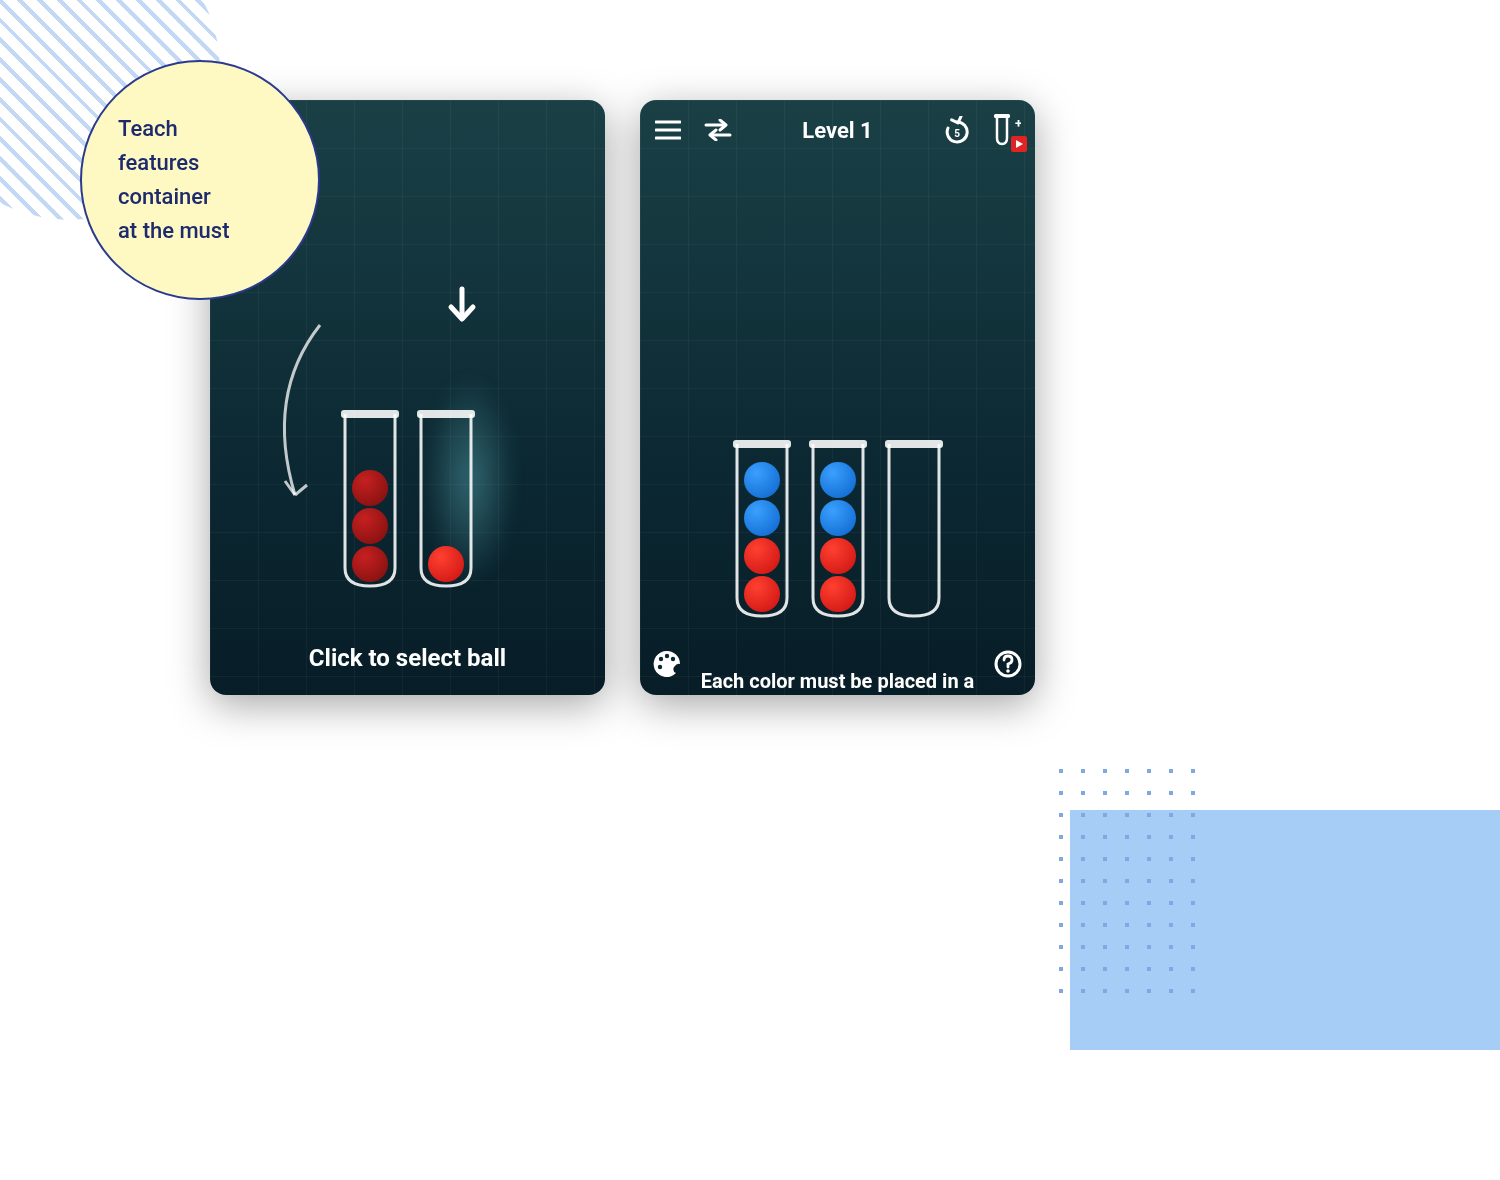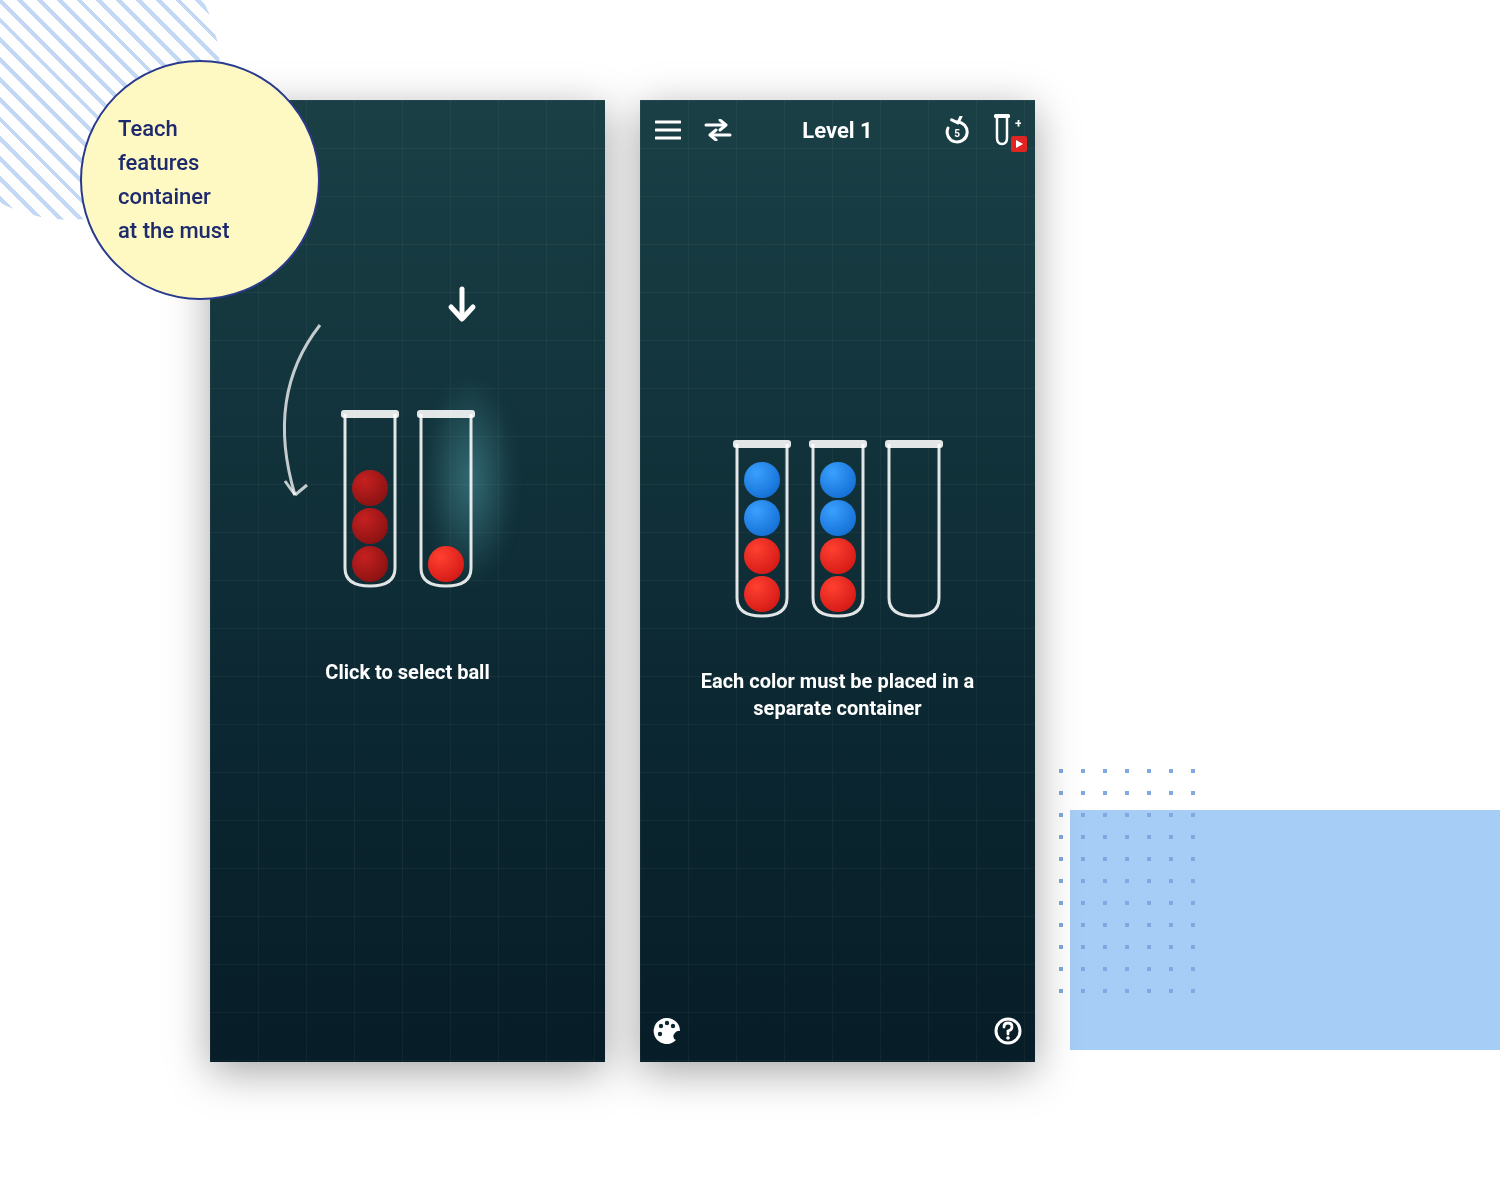--- a/index.html
+++ b/index.html
@@ -50,22 +50,22 @@
     height: 240px;
     background-image: radial-gradient(#7fa9e0 2.5px, transparent 2.5px);
     background-size: 22px 22px;
     z-index: 1;
   }
 
   
   .phone {
     position: absolute;
     width: 395px;
-    height: 962px;
-    border-radius: 0;
+    height: 595px;
+    border-radius: 16px;
     background: linear-gradient(180deg, #1a4046 0%, #0b2731 65%, #071d27 100%);
     box-shadow: 0 10px 40px rgba(0,0,0,0.35);
     overflow: hidden;
     z-index: 2;
   }
   .phone::before {
     content: "";
     position: absolute;
     inset: 0;
     background-image:
@@ -224,21 +224,21 @@
   .instruction {
     position: absolute;
     left: 0;
     right: 0;
     text-align: center;
     color: #fff;
     font-weight: 700;
     z-index: 3;
     padding: 0 30px;
   }
-  .phone-left .instruction { top: 560px; font-size: 20px; }
+  .phone-left .instruction { top: 544px; font-size: 24px; }
   .phone-right .instruction { top: 560px; font-size: 20px; line-height: 1.35; margin-top: 8px; }
 
   
   .bottom-left-icon {
     position: absolute;
     bottom: 12px;
     left: 12px;
     z-index: 3;
     cursor: pointer;
   }

